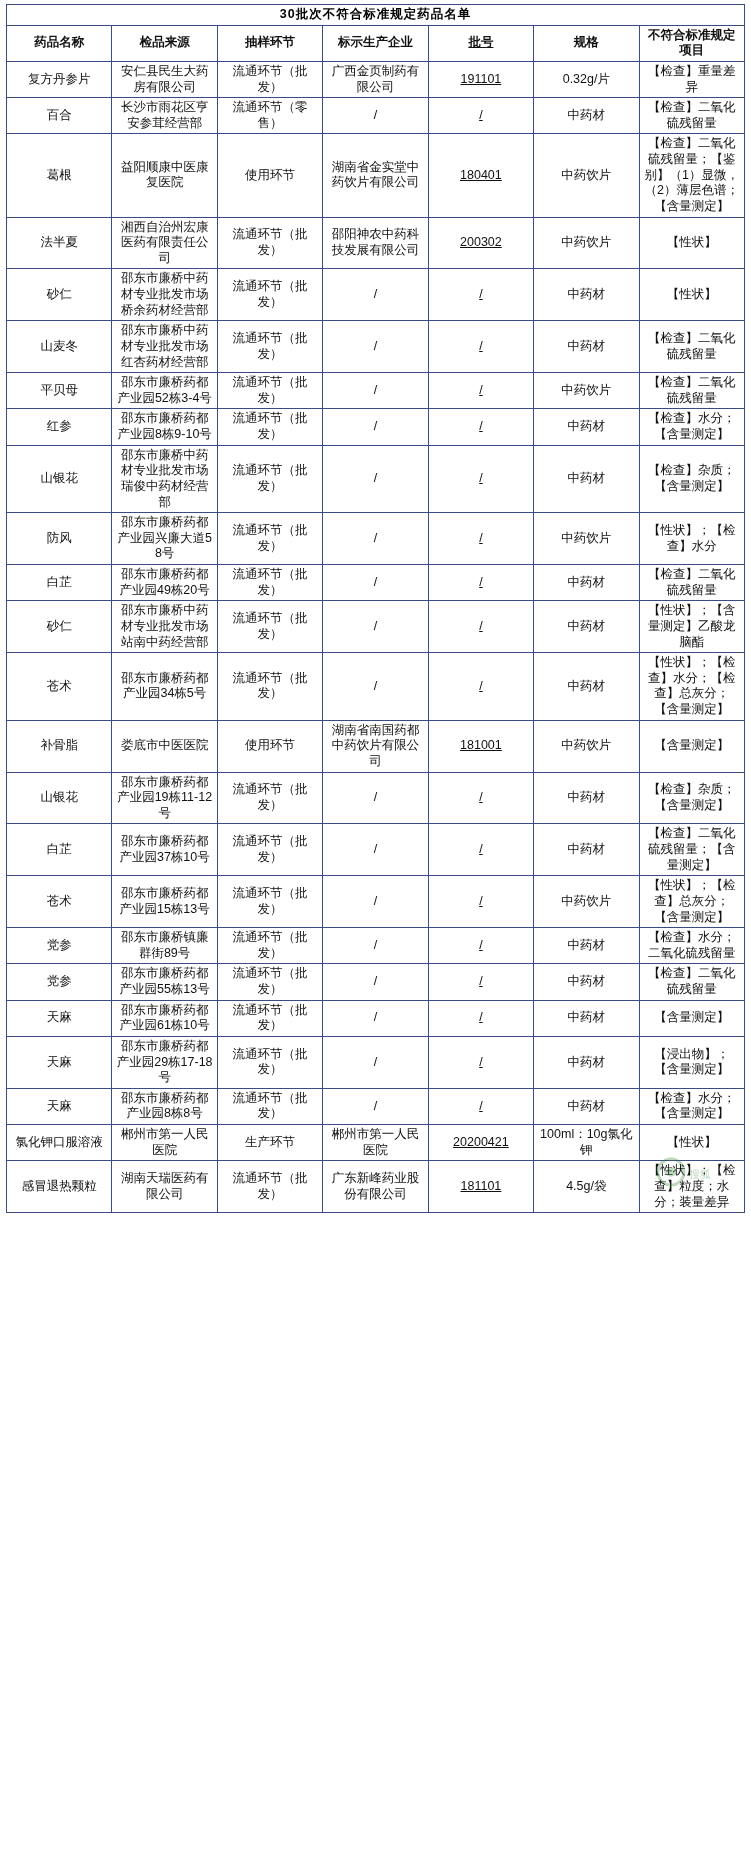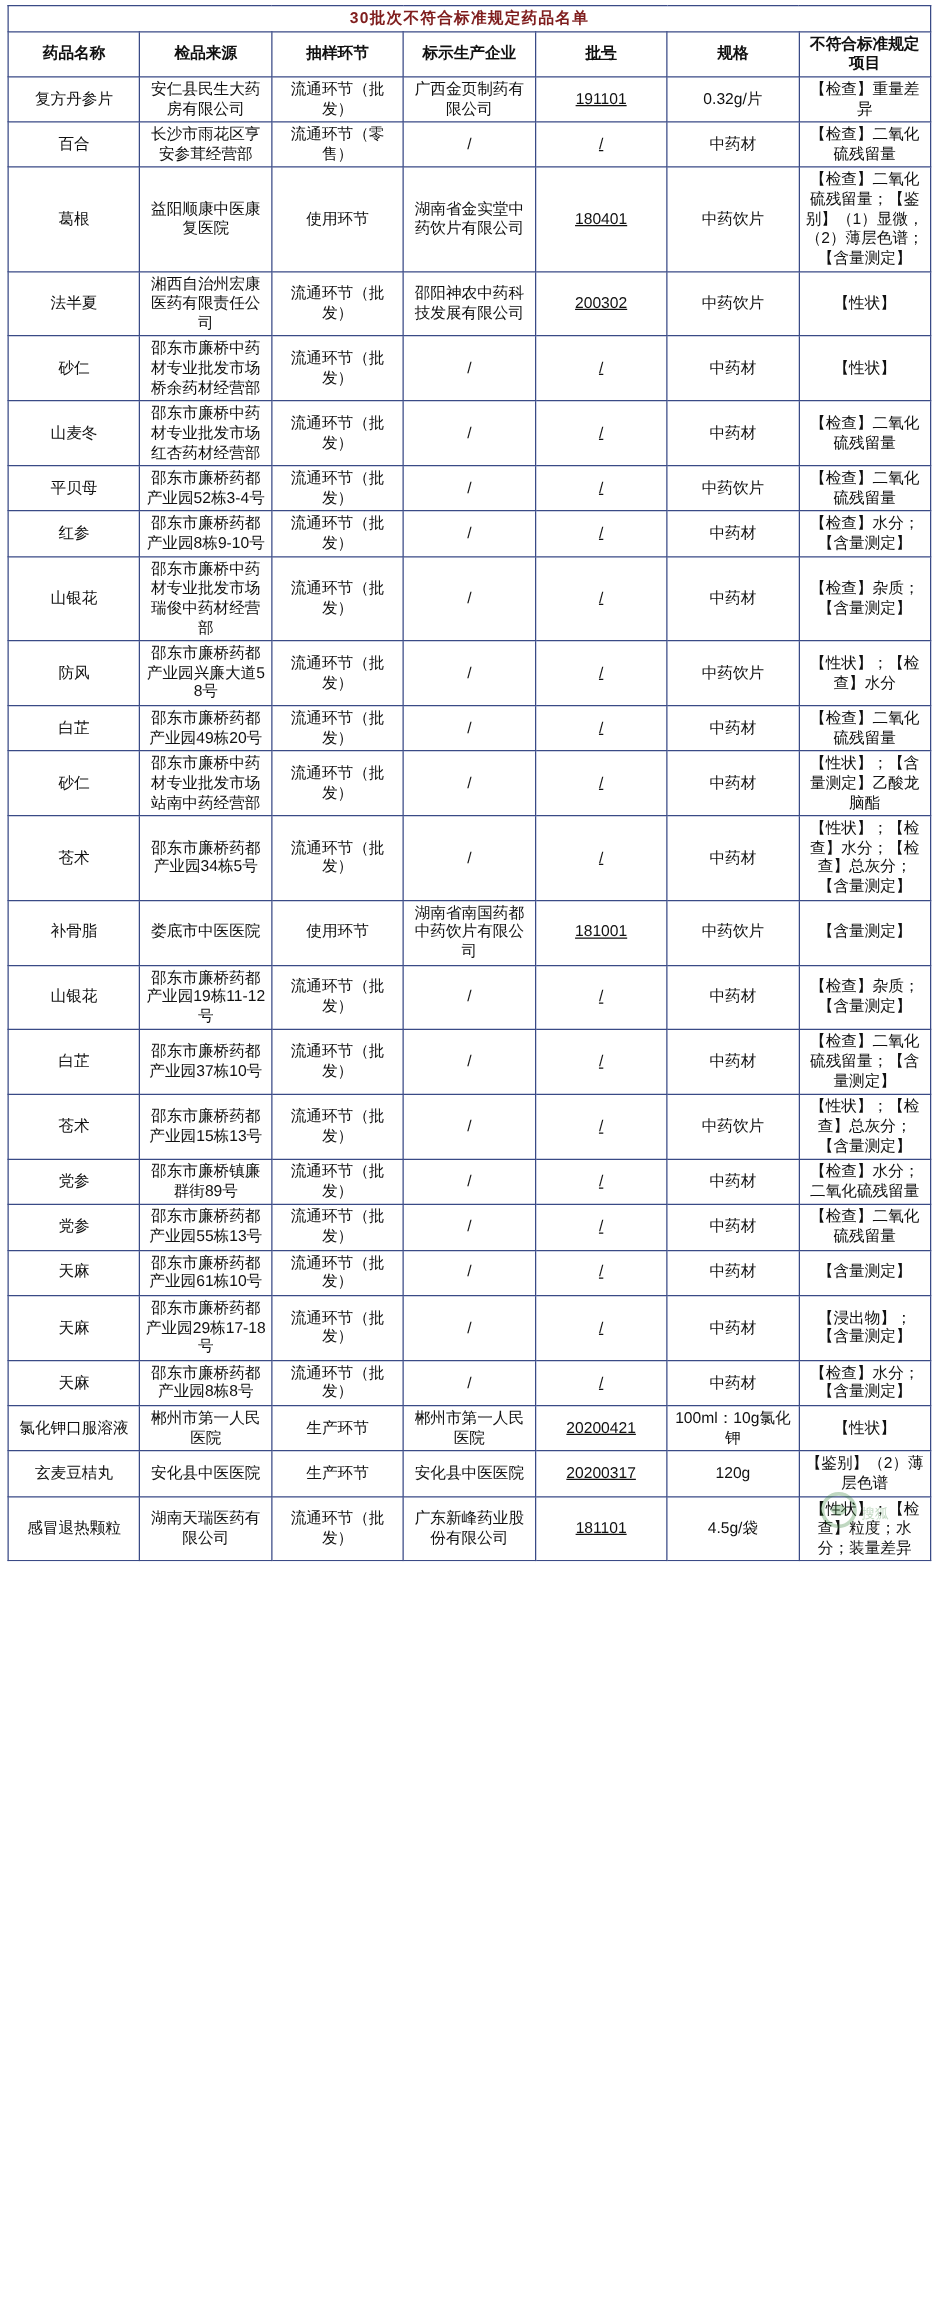--- a/index.html
+++ b/index.html
@@ -26,21 +26,21 @@
     border: 1px solid #3a4a86;
     padding: 2px 3px;
     vertical-align: middle;
     text-align: center;
     font-size: 12.5px;
     line-height: 1.25;
     word-break: break-all;
   }
   .title-cell {
     border: 1px solid #3a4a86;
-    color: #7f1d1d;
+    color: #000000;
     font-weight: bold;
     font-size: 17px;
     letter-spacing: 1px;
     padding: 7px 0 8px 0;
     text-align: center;
   }
   thead td {
     font-weight: bold;
     font-size: 13px;
     padding: 4px 2px;
@@ -289,29 +289,20 @@
         <tr>
           <td class="c0">氯化钾口服溶液</td>
           <td class="c1">郴州市第一人民医院</td>
           <td class="c2">生产环节</td>
           <td class="c3">郴州市第一人民医院</td>
           <td class="c4">20200421</td>
           <td class="c5">100ml：10g氯化钾</td>
           <td class="c6">【性状】</td>
         </tr>
         <tr>
-          <td class="c0">玄麦豆桔丸</td>
-          <td class="c1">安化县中医医院</td>
-          <td class="c2">生产环节</td>
-          <td class="c3">安化县中医医院</td>
-          <td class="c4">20200317</td>
-          <td class="c5">120g</td>
-          <td class="c6">【鉴别】（2）薄层色谱</td>
-        </tr>
-        <tr>
           <td class="c0">感冒退热颗粒</td>
           <td class="c1">湖南天瑞医药有限公司</td>
           <td class="c2">流通环节（批发）</td>
           <td class="c3">广东新峰药业股份有限公司</td>
           <td class="c4">181101</td>
           <td class="c5">4.5g/袋</td>
           <td class="c6">【性状】；【检查】粒度；水分；装量差异</td>
         </tr>
       </tbody>
   </table>

